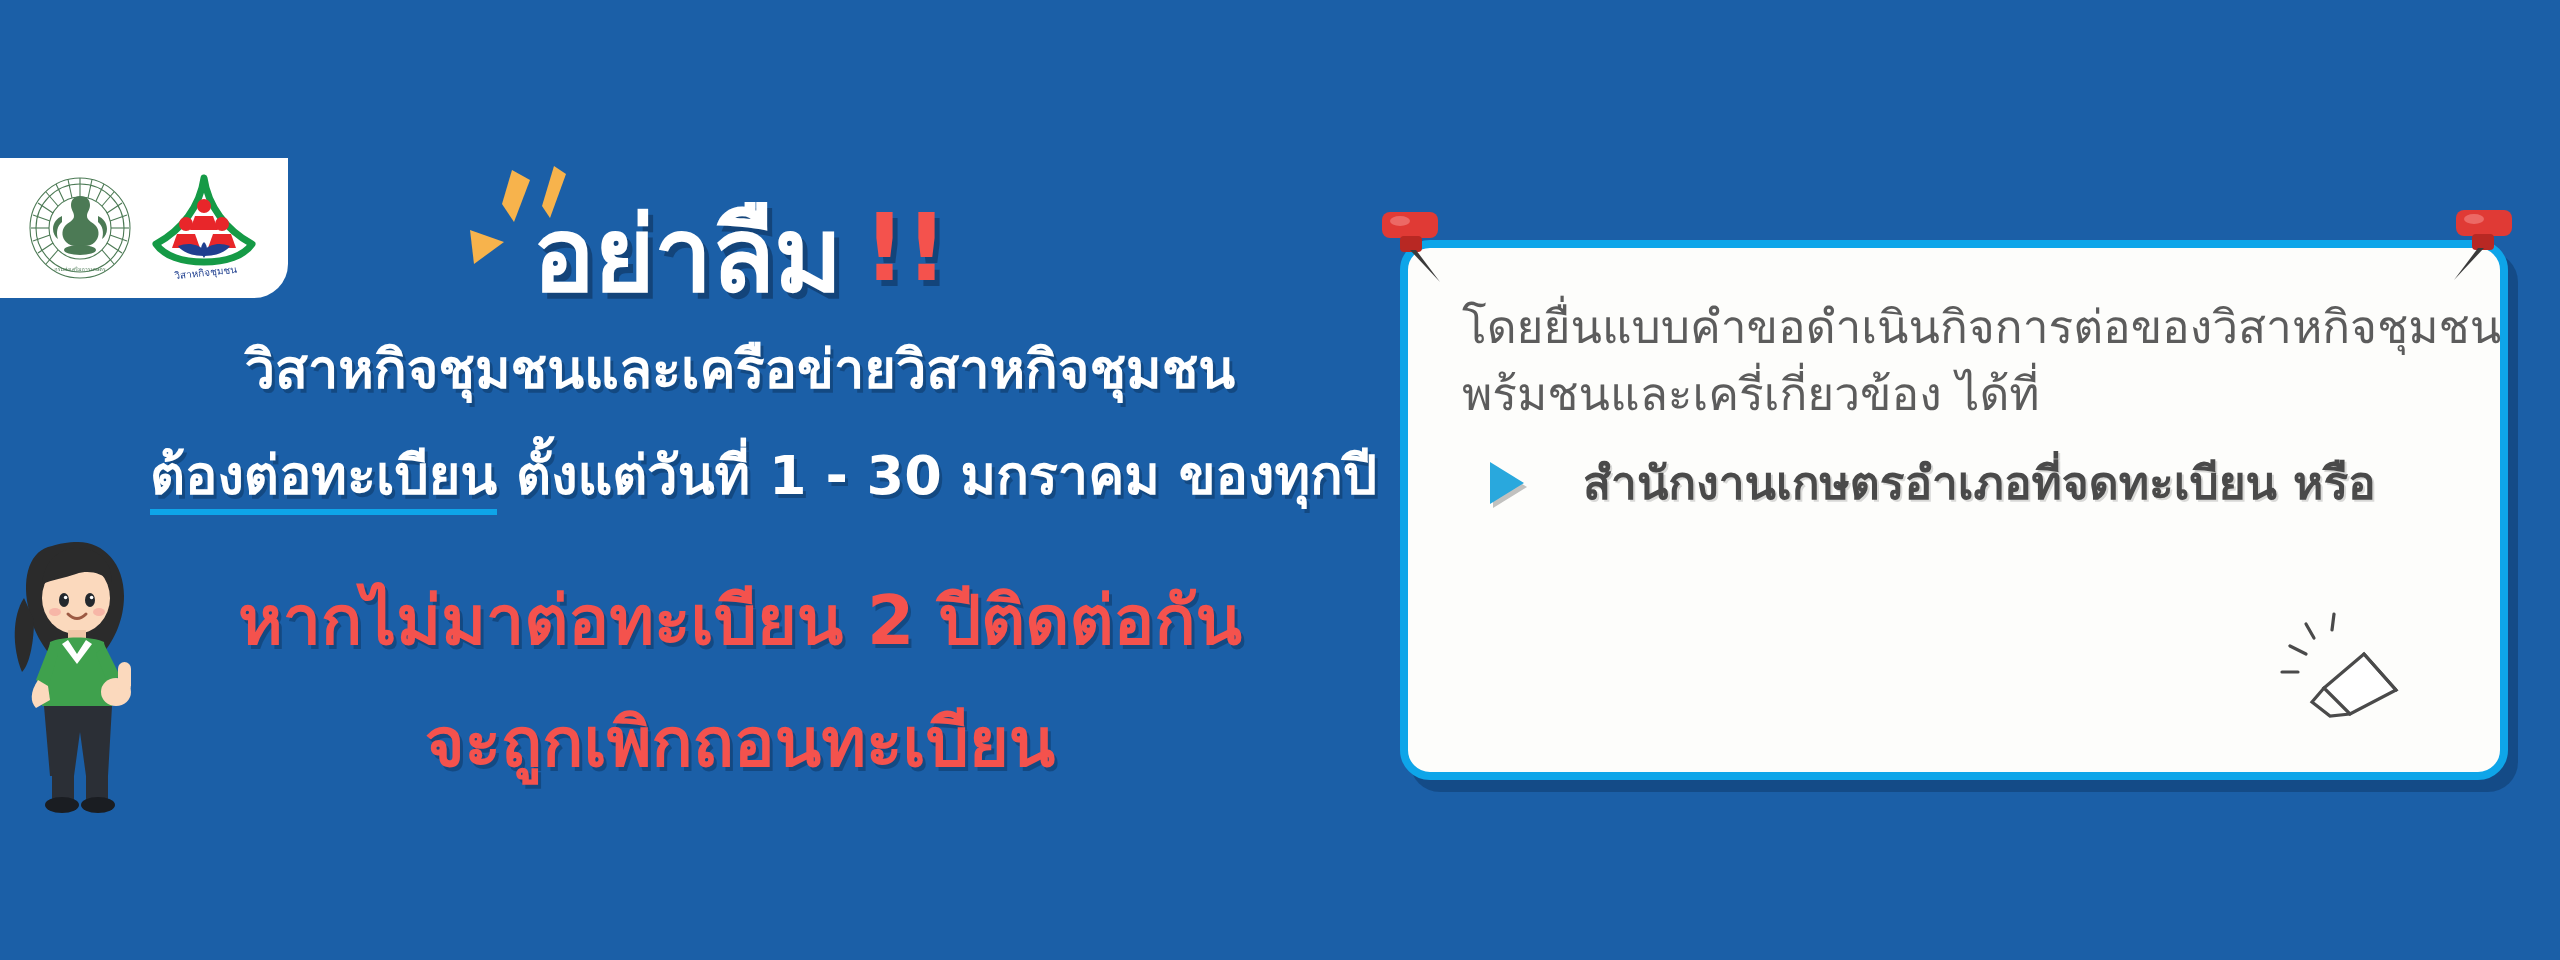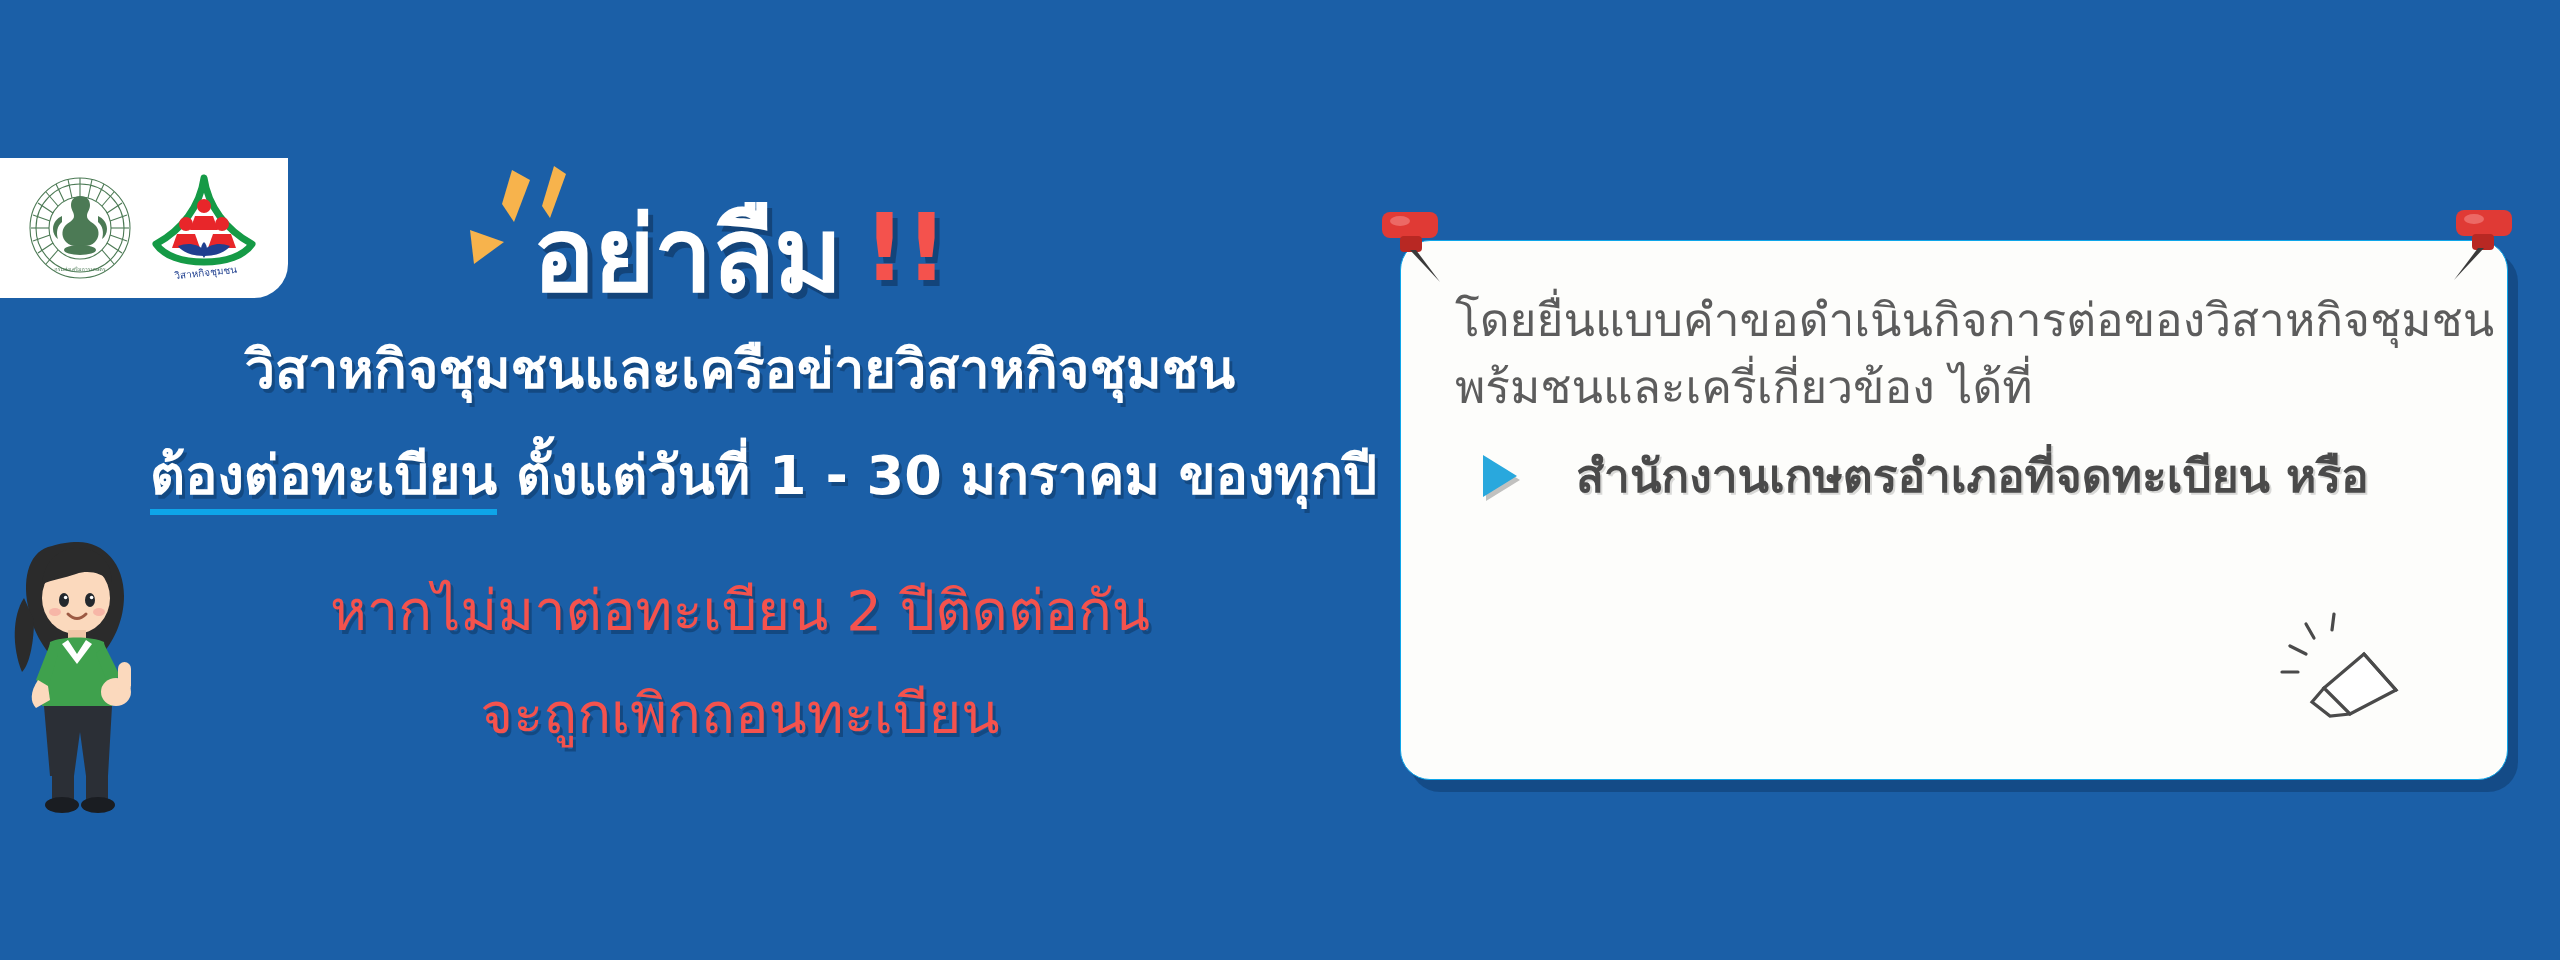--- a/index.html
+++ b/index.html
@@ -54,35 +54,35 @@
     white-space:nowrap;
   }
   #line2 { margin-top:18px; }
   #line3 { margin-top:20px; }
   #line3 .underlined {
     color:#ffffff;
     border-bottom:6px solid #0ea5e9;
     padding-bottom:2px;
   }
   .line-red {
-    font-size:56px; font-weight:normal; color:#f4524d;
+    font-size:68px; font-weight:bold; color:#f4524d;
     text-shadow:3px 4px 0 rgba(12,46,86,.45);
     white-space:nowrap;
   }
   #line4 { margin-top:48px; }
   #line5 { margin-top:14px; }
 
   
   #mascot { position:absolute; left:8px; top:520px; width:160px; height:300px; }
 
   
   #card {
     position:absolute; left:1400px; top:240px; width:1108px; height:540px;
     background:#fdfdfb;
-    border:1px solid #0ea5e9;
+    border:8px solid #0ea5e9;
     border-radius:30px;
     box-shadow:10px 12px 0 rgba(8,40,78,.35);
   }
   #card-inner { padding:46px 44px 0 54px; position:relative; height:100%; }
   .card-line {
     font-size:46px; color:#5c5c5c; line-height:1.46;
     white-space:nowrap;
   }
   .bullet-row {
     display:flex; align-items:center; gap:22px;

